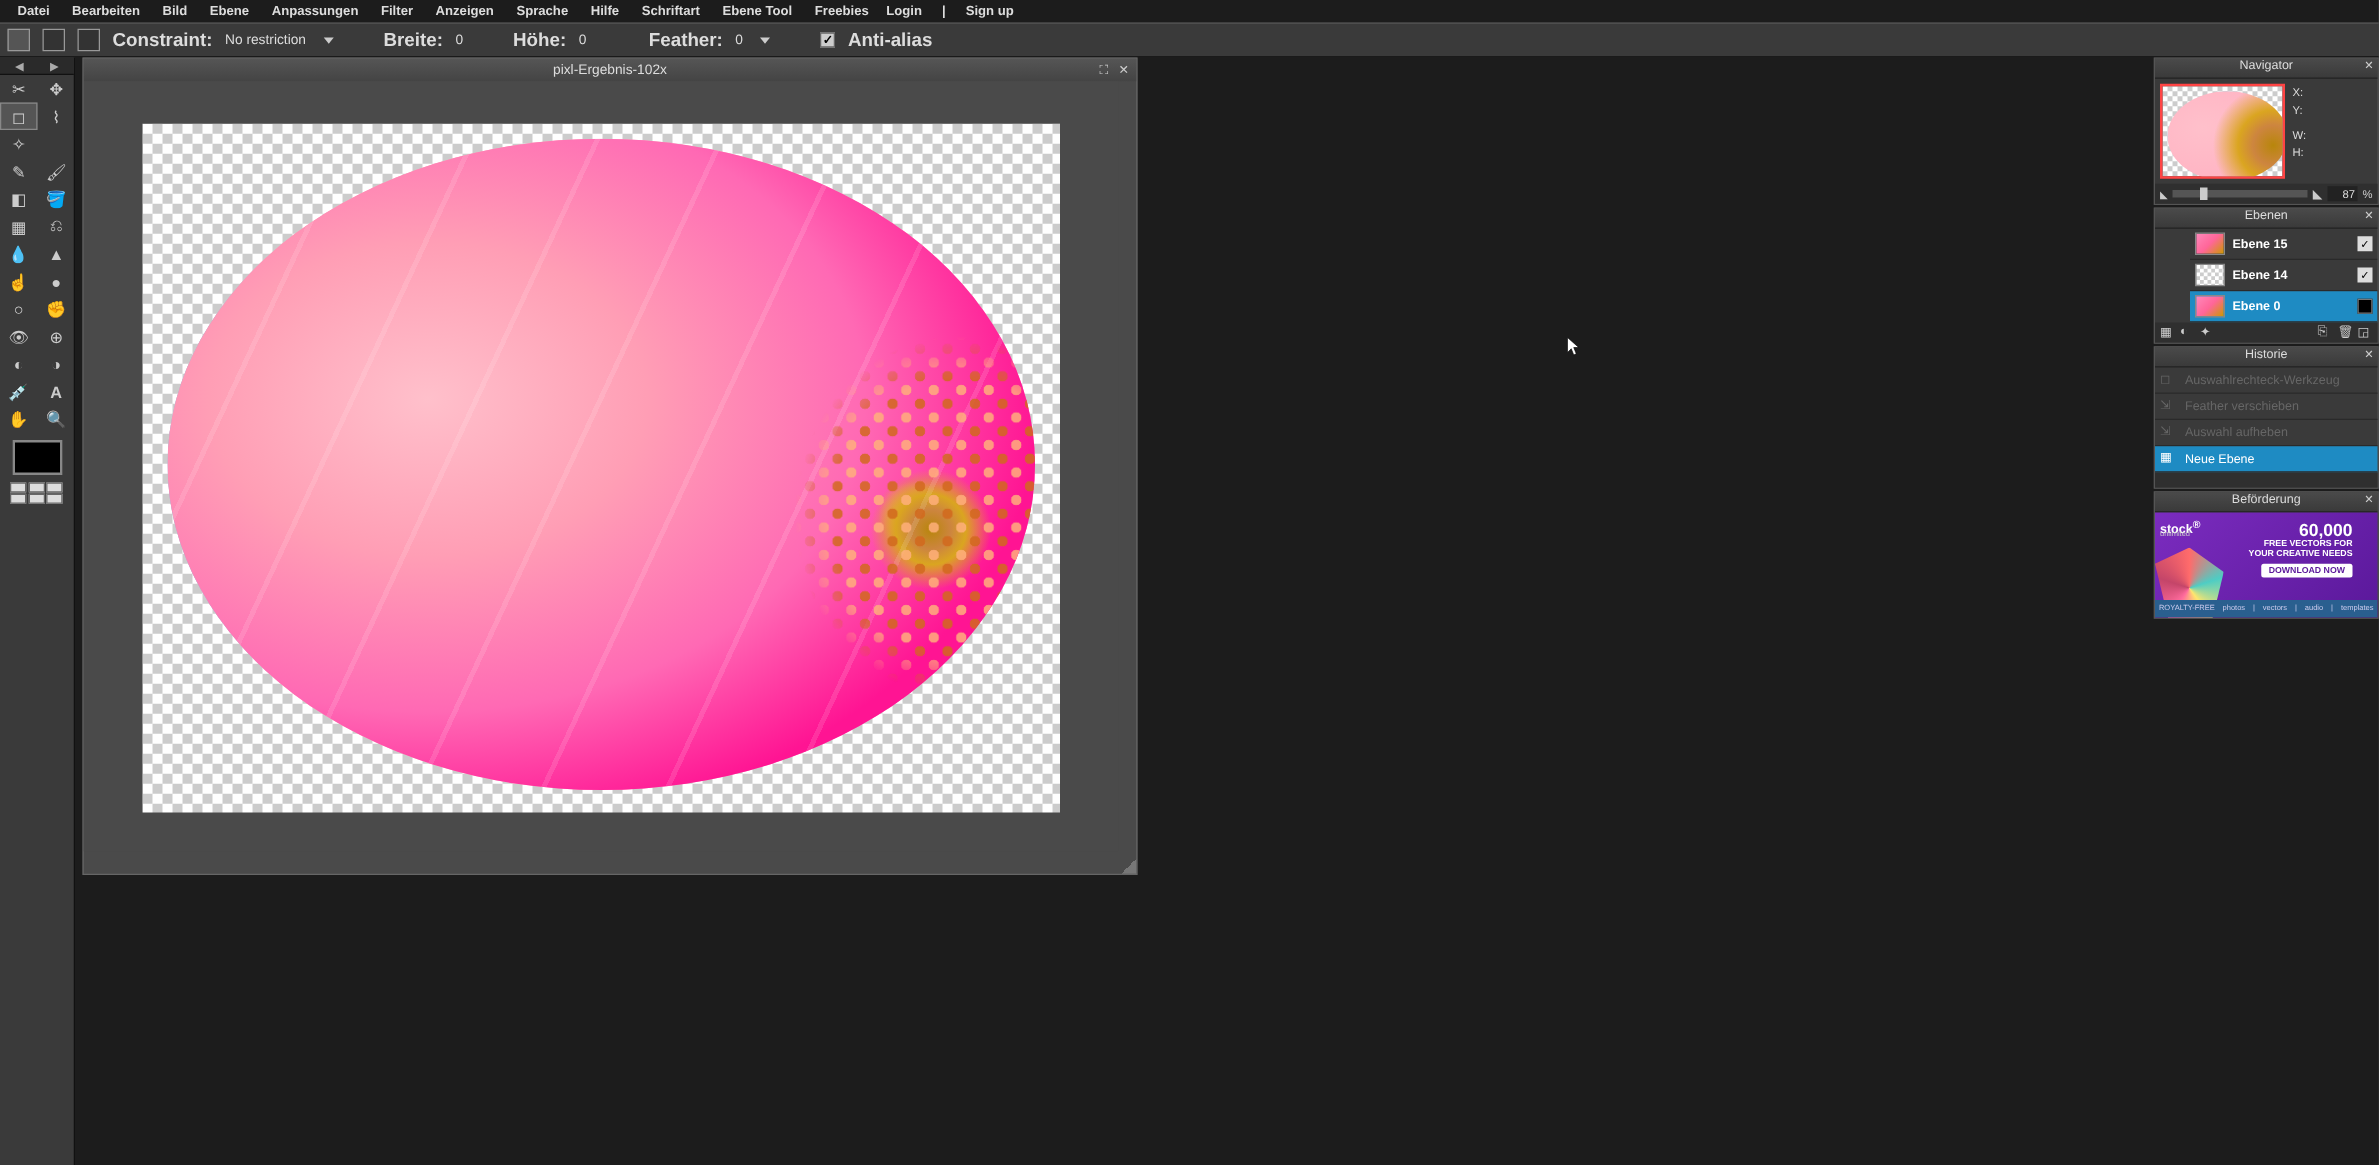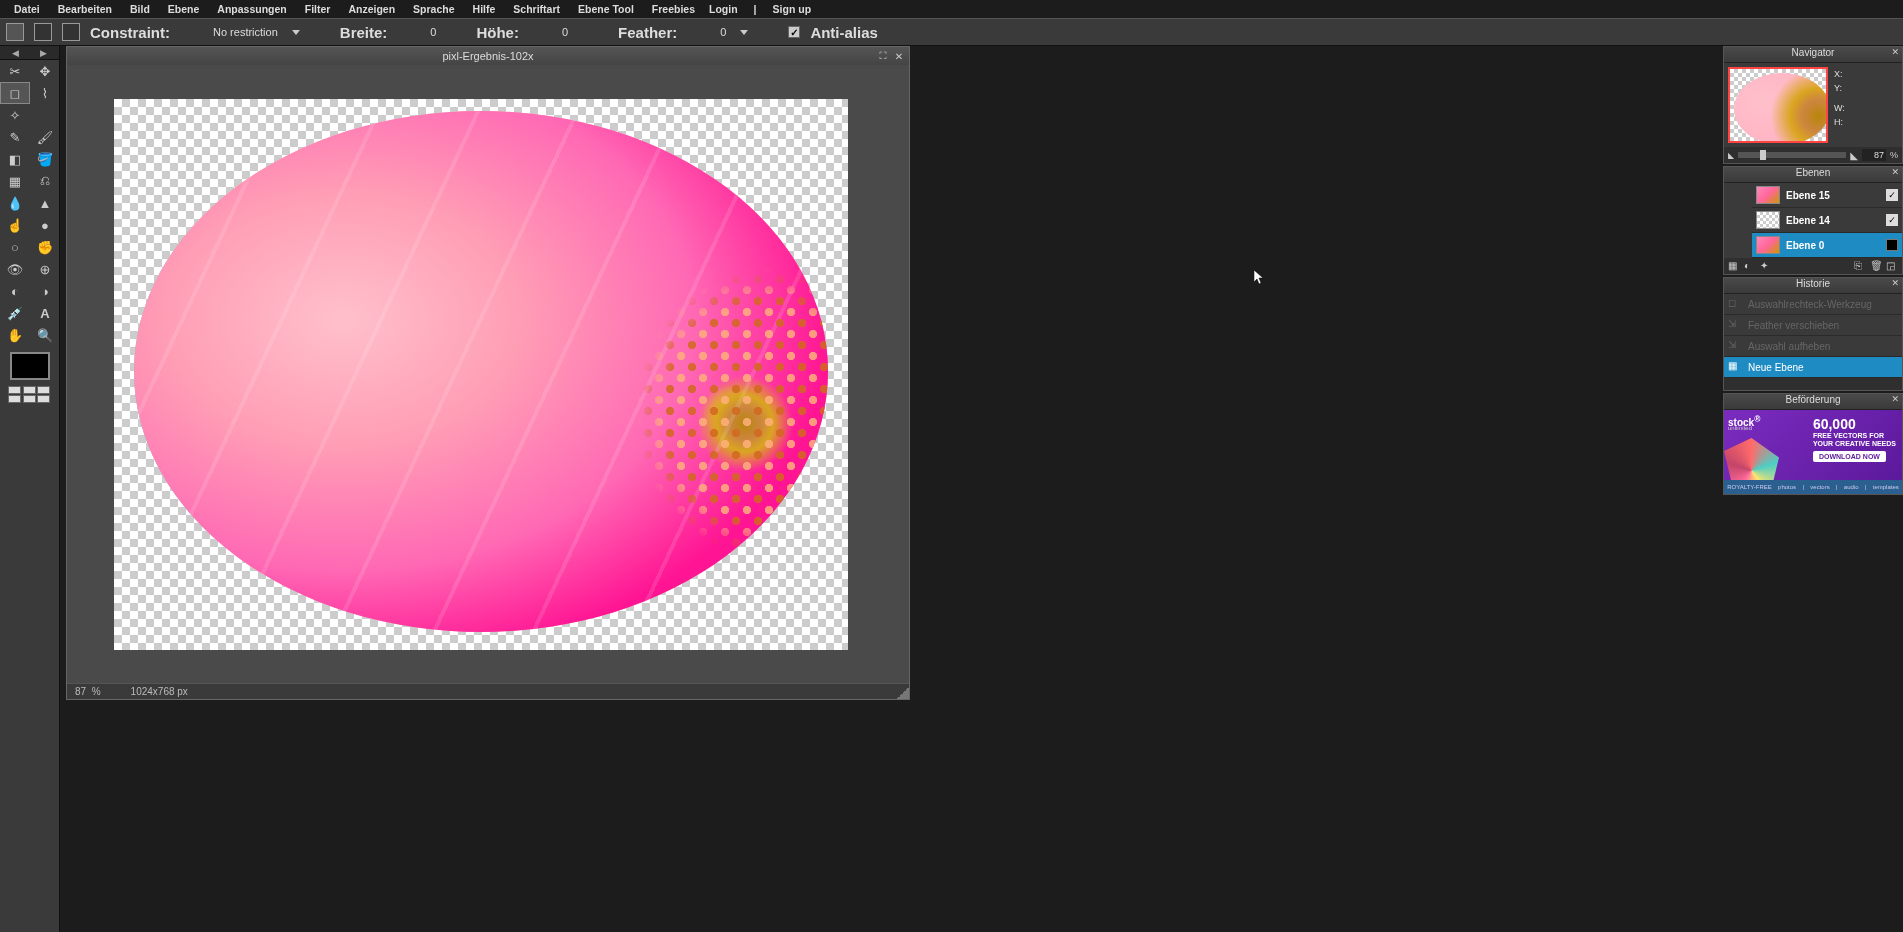--- a/index.html
+++ b/index.html
@@ -10,21 +10,21 @@
 .menubar-left { display: flex; gap: 2px; }
 .menubar-item { padding: 2px 8px; color: #ddd; font-weight: bold; font-size: 10.5px; cursor: pointer; }
 .menubar-right { display: flex; align-items: center; gap: 4px; color: #ddd; font-weight: bold; font-size: 10.5px; }
 .menubar-right span { padding: 2px 6px; cursor: pointer; }
 
 
 .optionsbar { height: 28px; background: #3a3a3a; border-top: 1px solid #555; border-bottom: 1px solid #111; display: flex; align-items: center; padding: 0 6px; gap: 10px; }
 .opt-sel-btn { width: 18px; height: 18px; border: 1px solid #999; background: #333; cursor: pointer; }
 .opt-sel-btn.active { background: #555; }
 .opt-label { color: #ddd; font-weight: bold; font-size: 15px; }
-.opt-value { color: #ddd; font-size: 11px; margin-left: 33px; }
+.opt-value { color: #ddd; font-size: 11px; }
 .dropdown-arrow { width: 0; height: 0; border-left: 4px solid transparent; border-right: 4px solid transparent; border-top: 5px solid #ccc; margin-left: 4px; cursor: pointer; }
 .checkbox { width: 12px; height: 12px; background: #ccc; border: 1px solid #666; display: inline-flex; align-items: center; justify-content: center; color: #000; font-size: 10px; font-weight: bold; }
 
 
 .main-container { position: absolute; top: 46px; left: 0; right: 0; bottom: 0; display: flex; }
 
 
 .toolbar { width: 60px; background: #3a3a3a; border-right: 1px solid #111; }
 .toolbar-scroll { height: 14px; background: #2a2a2a; display: flex; justify-content: space-between; padding: 0 12px; align-items: center; border-bottom: 1px solid #111; }
 .scroll-arrow { color: #aaa; font-size: 9px; cursor: pointer; }
@@ -75,21 +75,21 @@
 
 .history-body { }
 .history-row { display: flex; align-items: center; padding: 3px 4px; gap: 6px; cursor: pointer; border-bottom: 1px solid #2a2a2a; color: #666; font-size: 10px; }
 .history-row.active { background: #1e8bc3; color: #fff; }
 .history-icon { width: 14px; height: 14px; }
 .history-footer { height: 12px; background: #2f2f2f; }
 
 .promo-body { padding: 0; }
 .promo-img { width: 100%; height: 84px; background: linear-gradient(135deg, #7b2cbf, #5a189a); position: relative; overflow: hidden; }
 .promo-left { position: absolute; left: 0; top: 0; width: 55px; height: 95px; }
-.promo-text { position: absolute; right: 6px; top: 6px; }
+.promo-text { position: absolute; right: 20px; top: 6px; text-align: right; }
 .promo-big { color: #fff; font-size: 14px; font-weight: bold; }
 .promo-small { color: #fff; font-size: 7px; font-weight: bold; line-height: 1.1; }
 .promo-btn { display: inline-block; margin-top: 4px; background: #fff; color: #5a189a; font-size: 7px; font-weight: bold; padding: 2px 6px; border-radius: 2px; }
 .promo-footer { position: absolute; bottom: 0; left: 0; right: 0; height: 14px; background: #2a5f8f; display: flex; align-items: center; justify-content: space-around; font-size: 6px; color: #cce; }
 
 
 .cursor { position: absolute; width: 12px; height: 16px; pointer-events: none; }
 
 
 .flower-art {
@@ -210,24 +210,20 @@
       </div>
       <div class="doc-canvas-area">
         <div class="canvas-bg">
           <div class="flower-circle">
             <div class="flower-art"></div>
             <div class="petal-lines"></div>
             <div class="center-dots"></div>
           </div>
         </div>
       </div>
-      <div class="doc-statusbar">
-        <span><span>87</span>&nbsp;&nbsp;<span>%</span></span>
-        <span>1024x768 px</span>
-      </div>
       <div class="doc-corner"></div>
     </div>
 
     <svg class="cursor" style="left:1194px; top:224px;" viewBox="0 0 12 16">
       <path d="M0 0 L0 12 L3 9 L5 14 L7 13 L5 8 L9 8 Z" fill="#fff" stroke="#000" stroke-width="0.5"></path>
     </svg>
 
     <div class="panels">
 
       <div class="panel">

